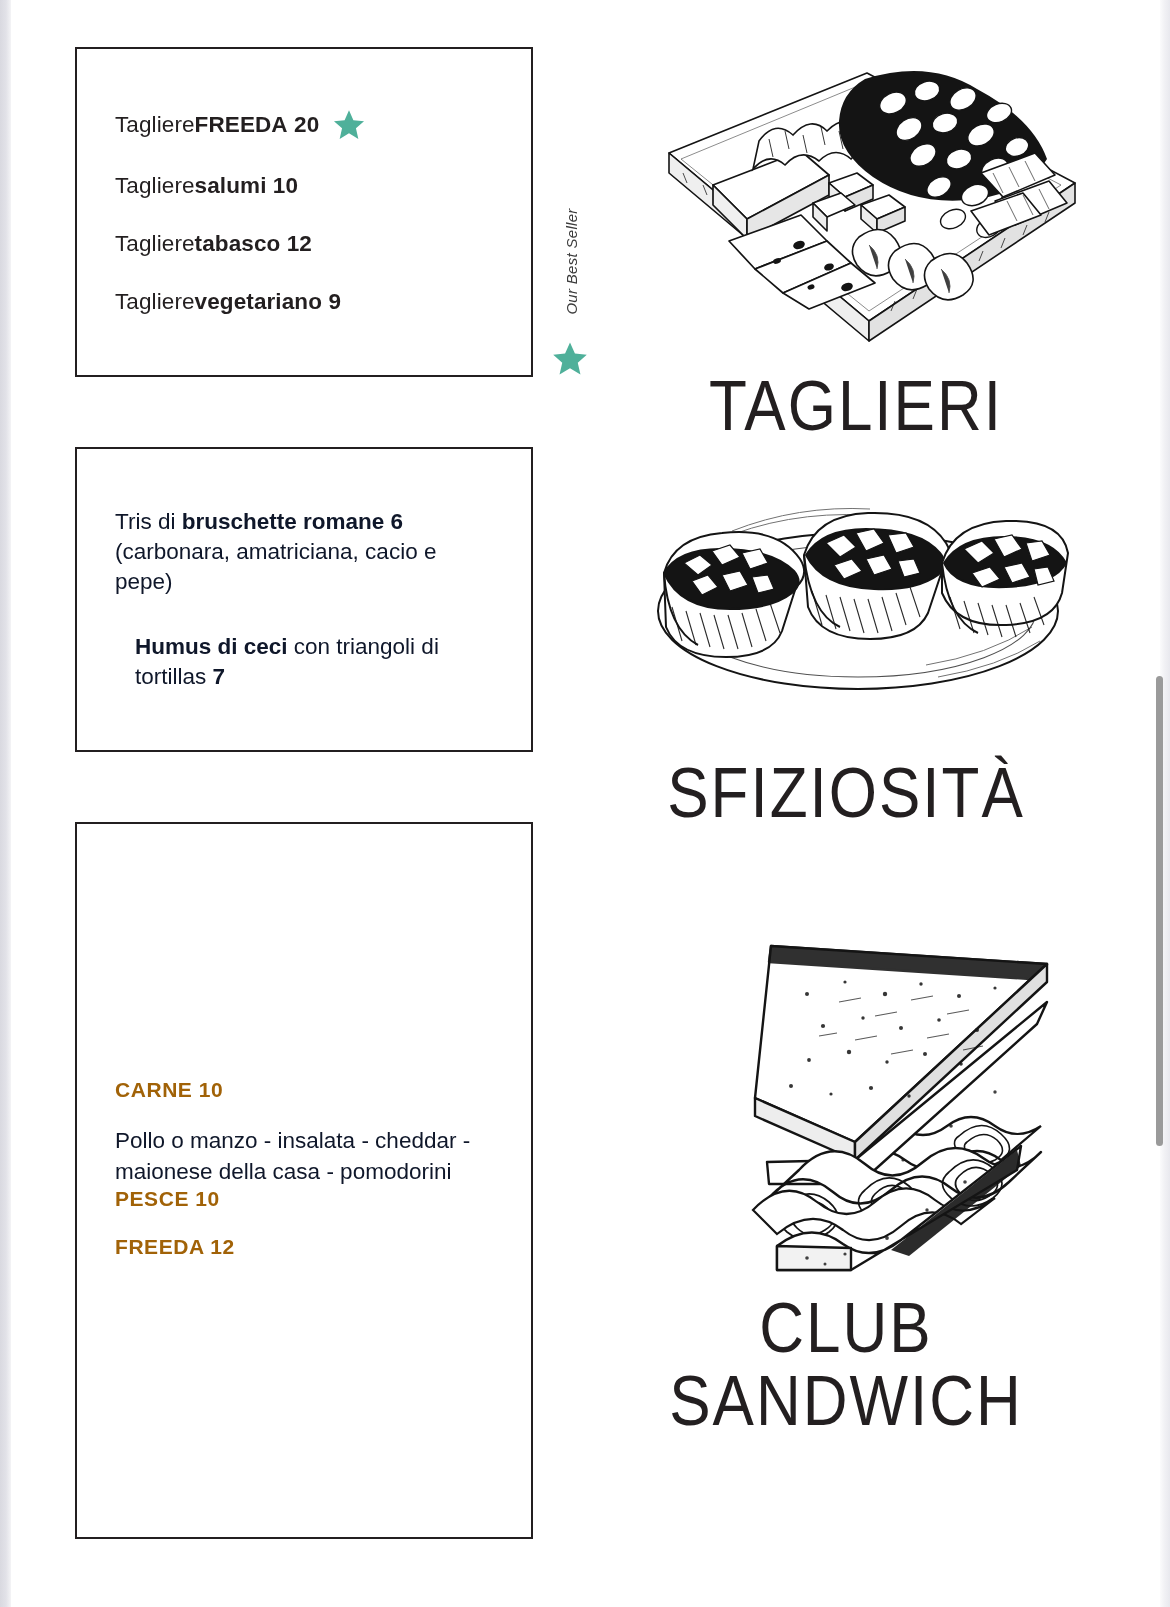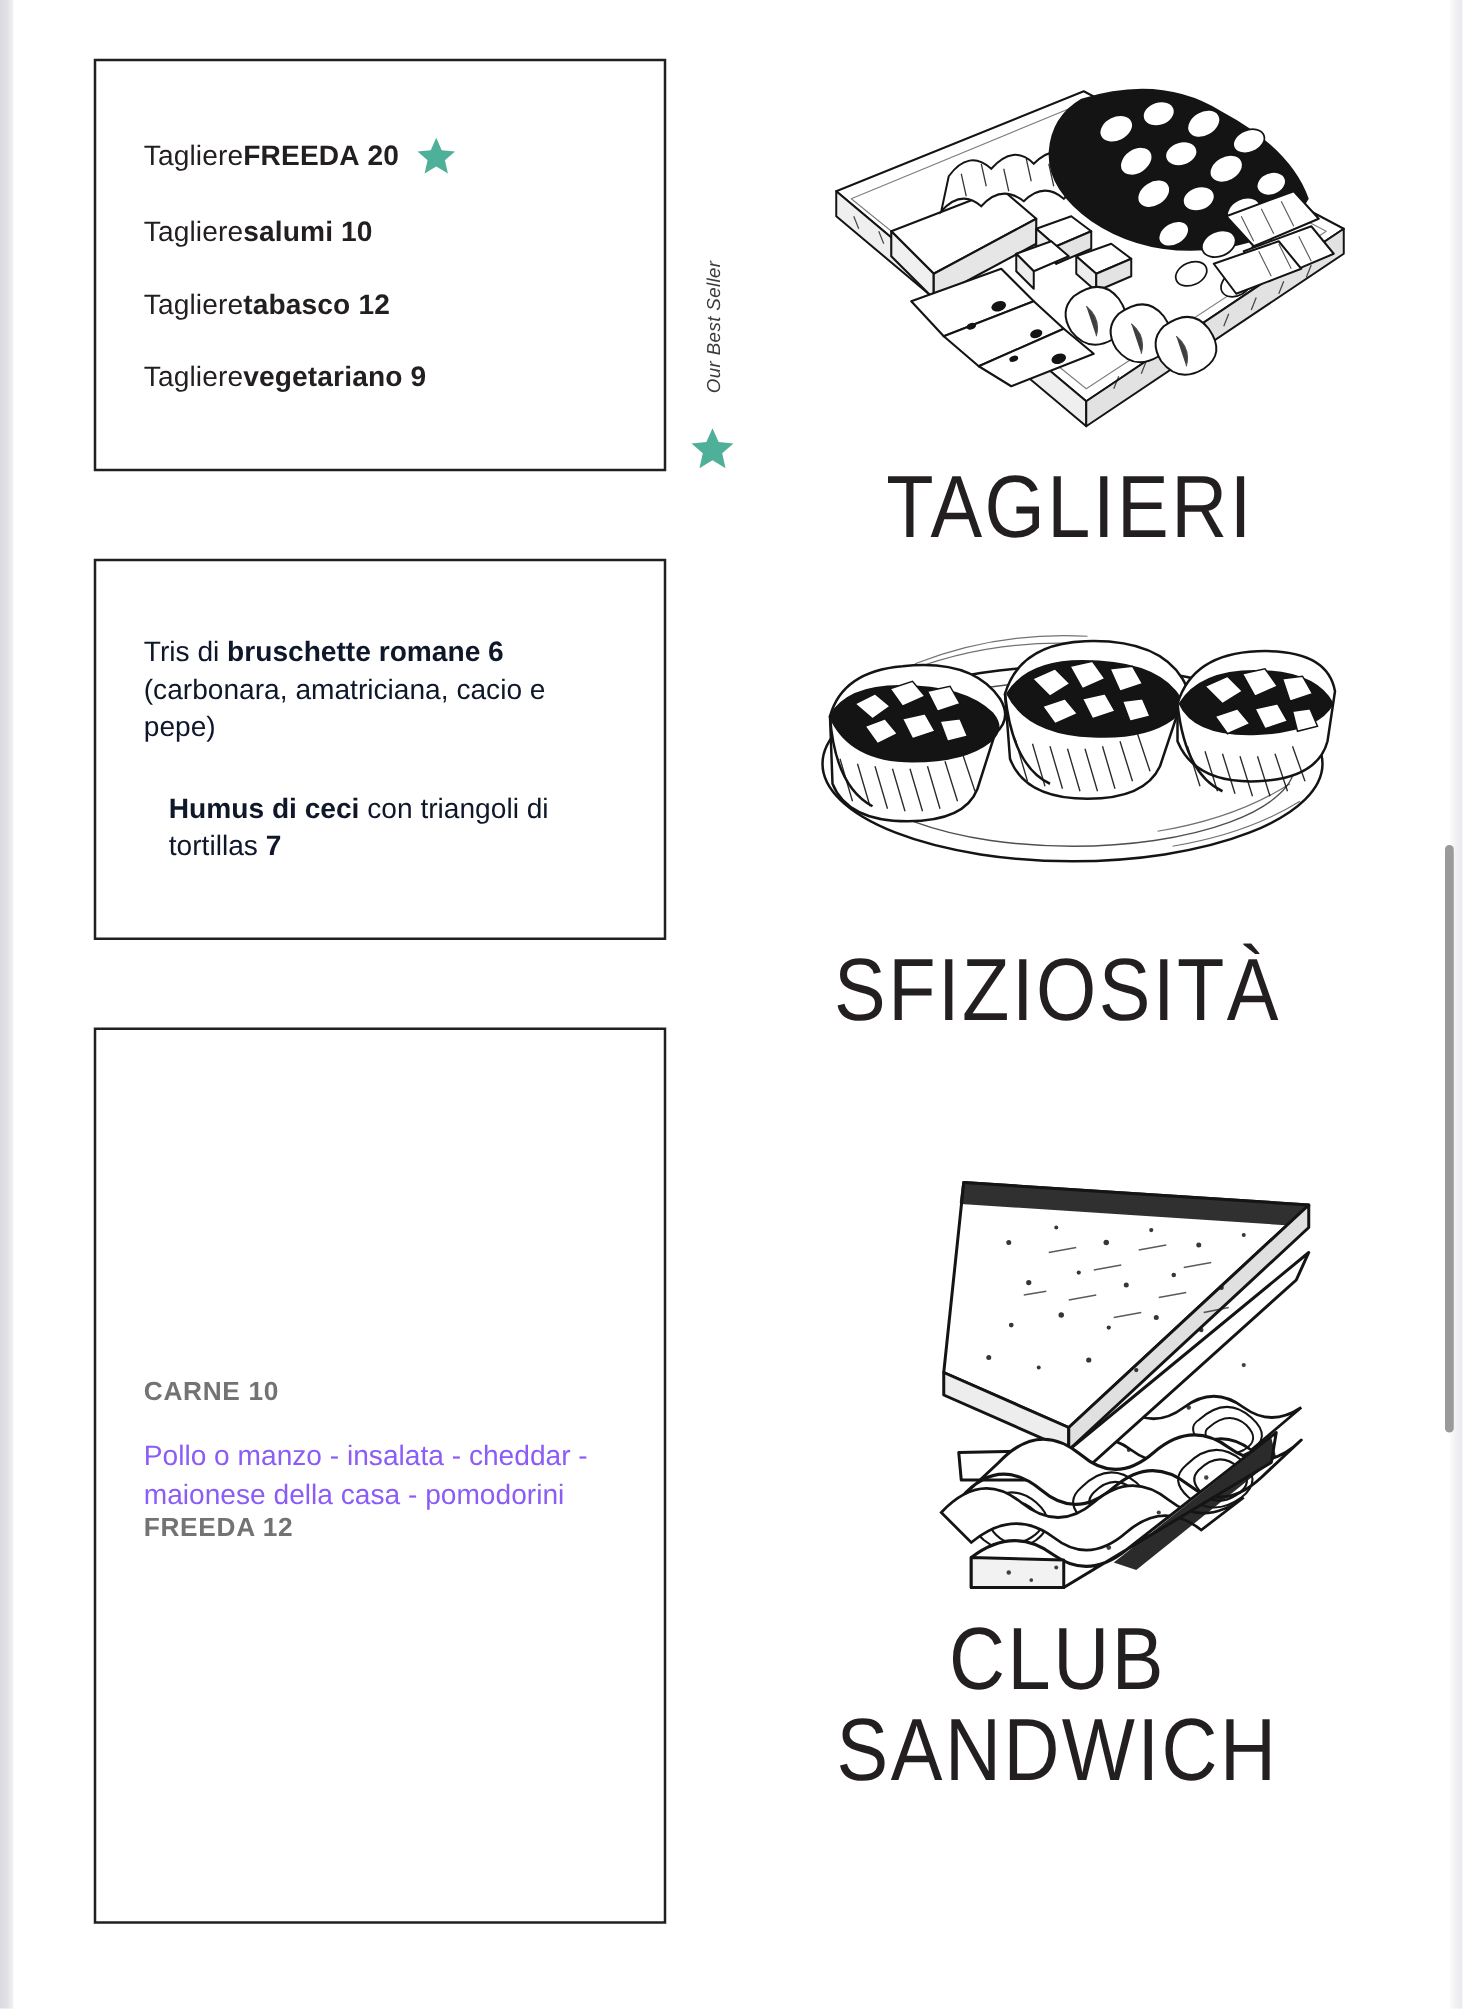--- a/index.html
+++ b/index.html
@@ -101,27 +101,27 @@
     margin: 0 0 34px 0;
     max-width: 380px;
   }
   .dish-para:last-child { margin-bottom: 0; margin-left: 20px; }
   .dish-para b { font-weight: 700; }
 
   .dish-head {
     font-size: 21px;
     font-weight: 700;
     letter-spacing: 0.55px;
-    color: #737373;
+    color: #a16207;
     margin: 0 0 24px 0;
   }
   .dish-body {
     font-size: 22.5px;
     line-height: 1.36;
-    color: #8b5cf6;
+    color: #0f172a;
     font-weight: 400;
     margin: 0 0 34px 0;
     max-width: 372px;
   }
   .dish-body:last-child { margin-bottom: 0; }
 
   
   .best-seller-tag {
     position: absolute;
     left: 546px;
@@ -250,20 +250,21 @@
 
   <div class="menu-box" id="box-club">
     <div class="box-inner">
 
       <div>
         <p class="dish-head">CARNE 10</p>
         <p class="dish-body">Pollo o manzo - insalata - cheddar - maionese della casa - pomodorini</p>
       </div>
 
       <div>
+        <p class="dish-head">PESCE 10</p>
       </div>
 
       <div>
         <p class="dish-head">FREEDA 12</p>
       </div>
 
     </div>
   </div>
 
   <div class="illus" id="illus-board">

